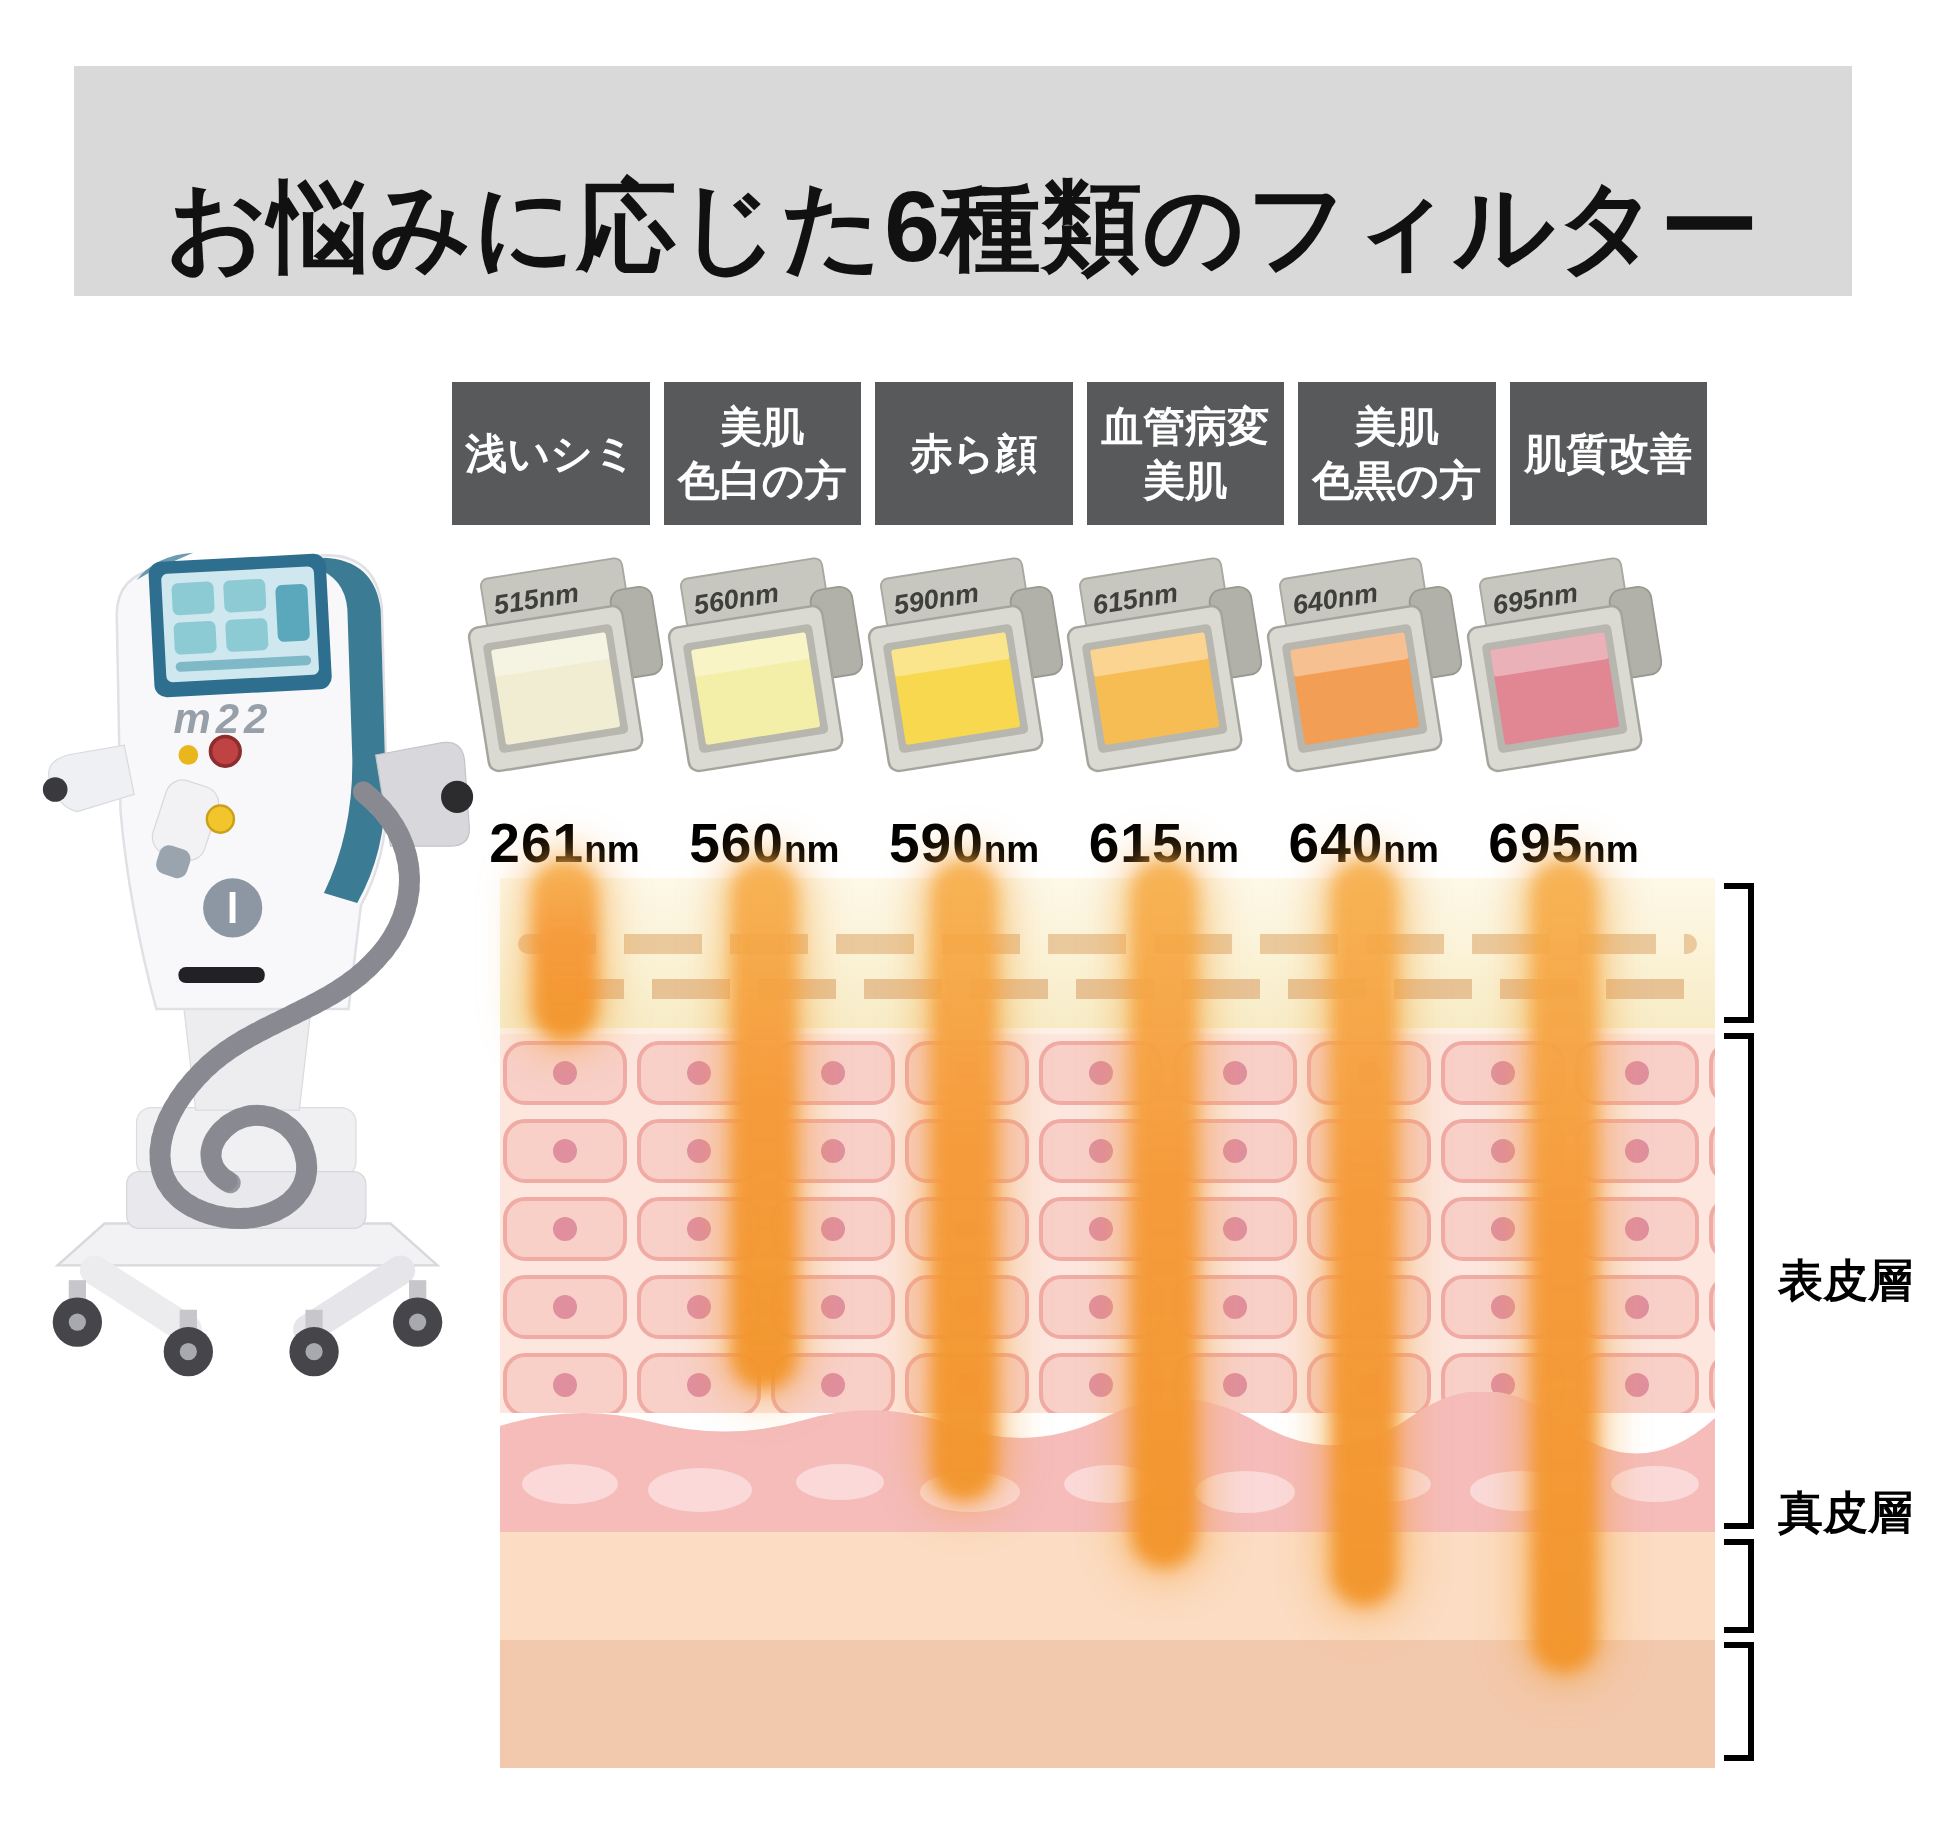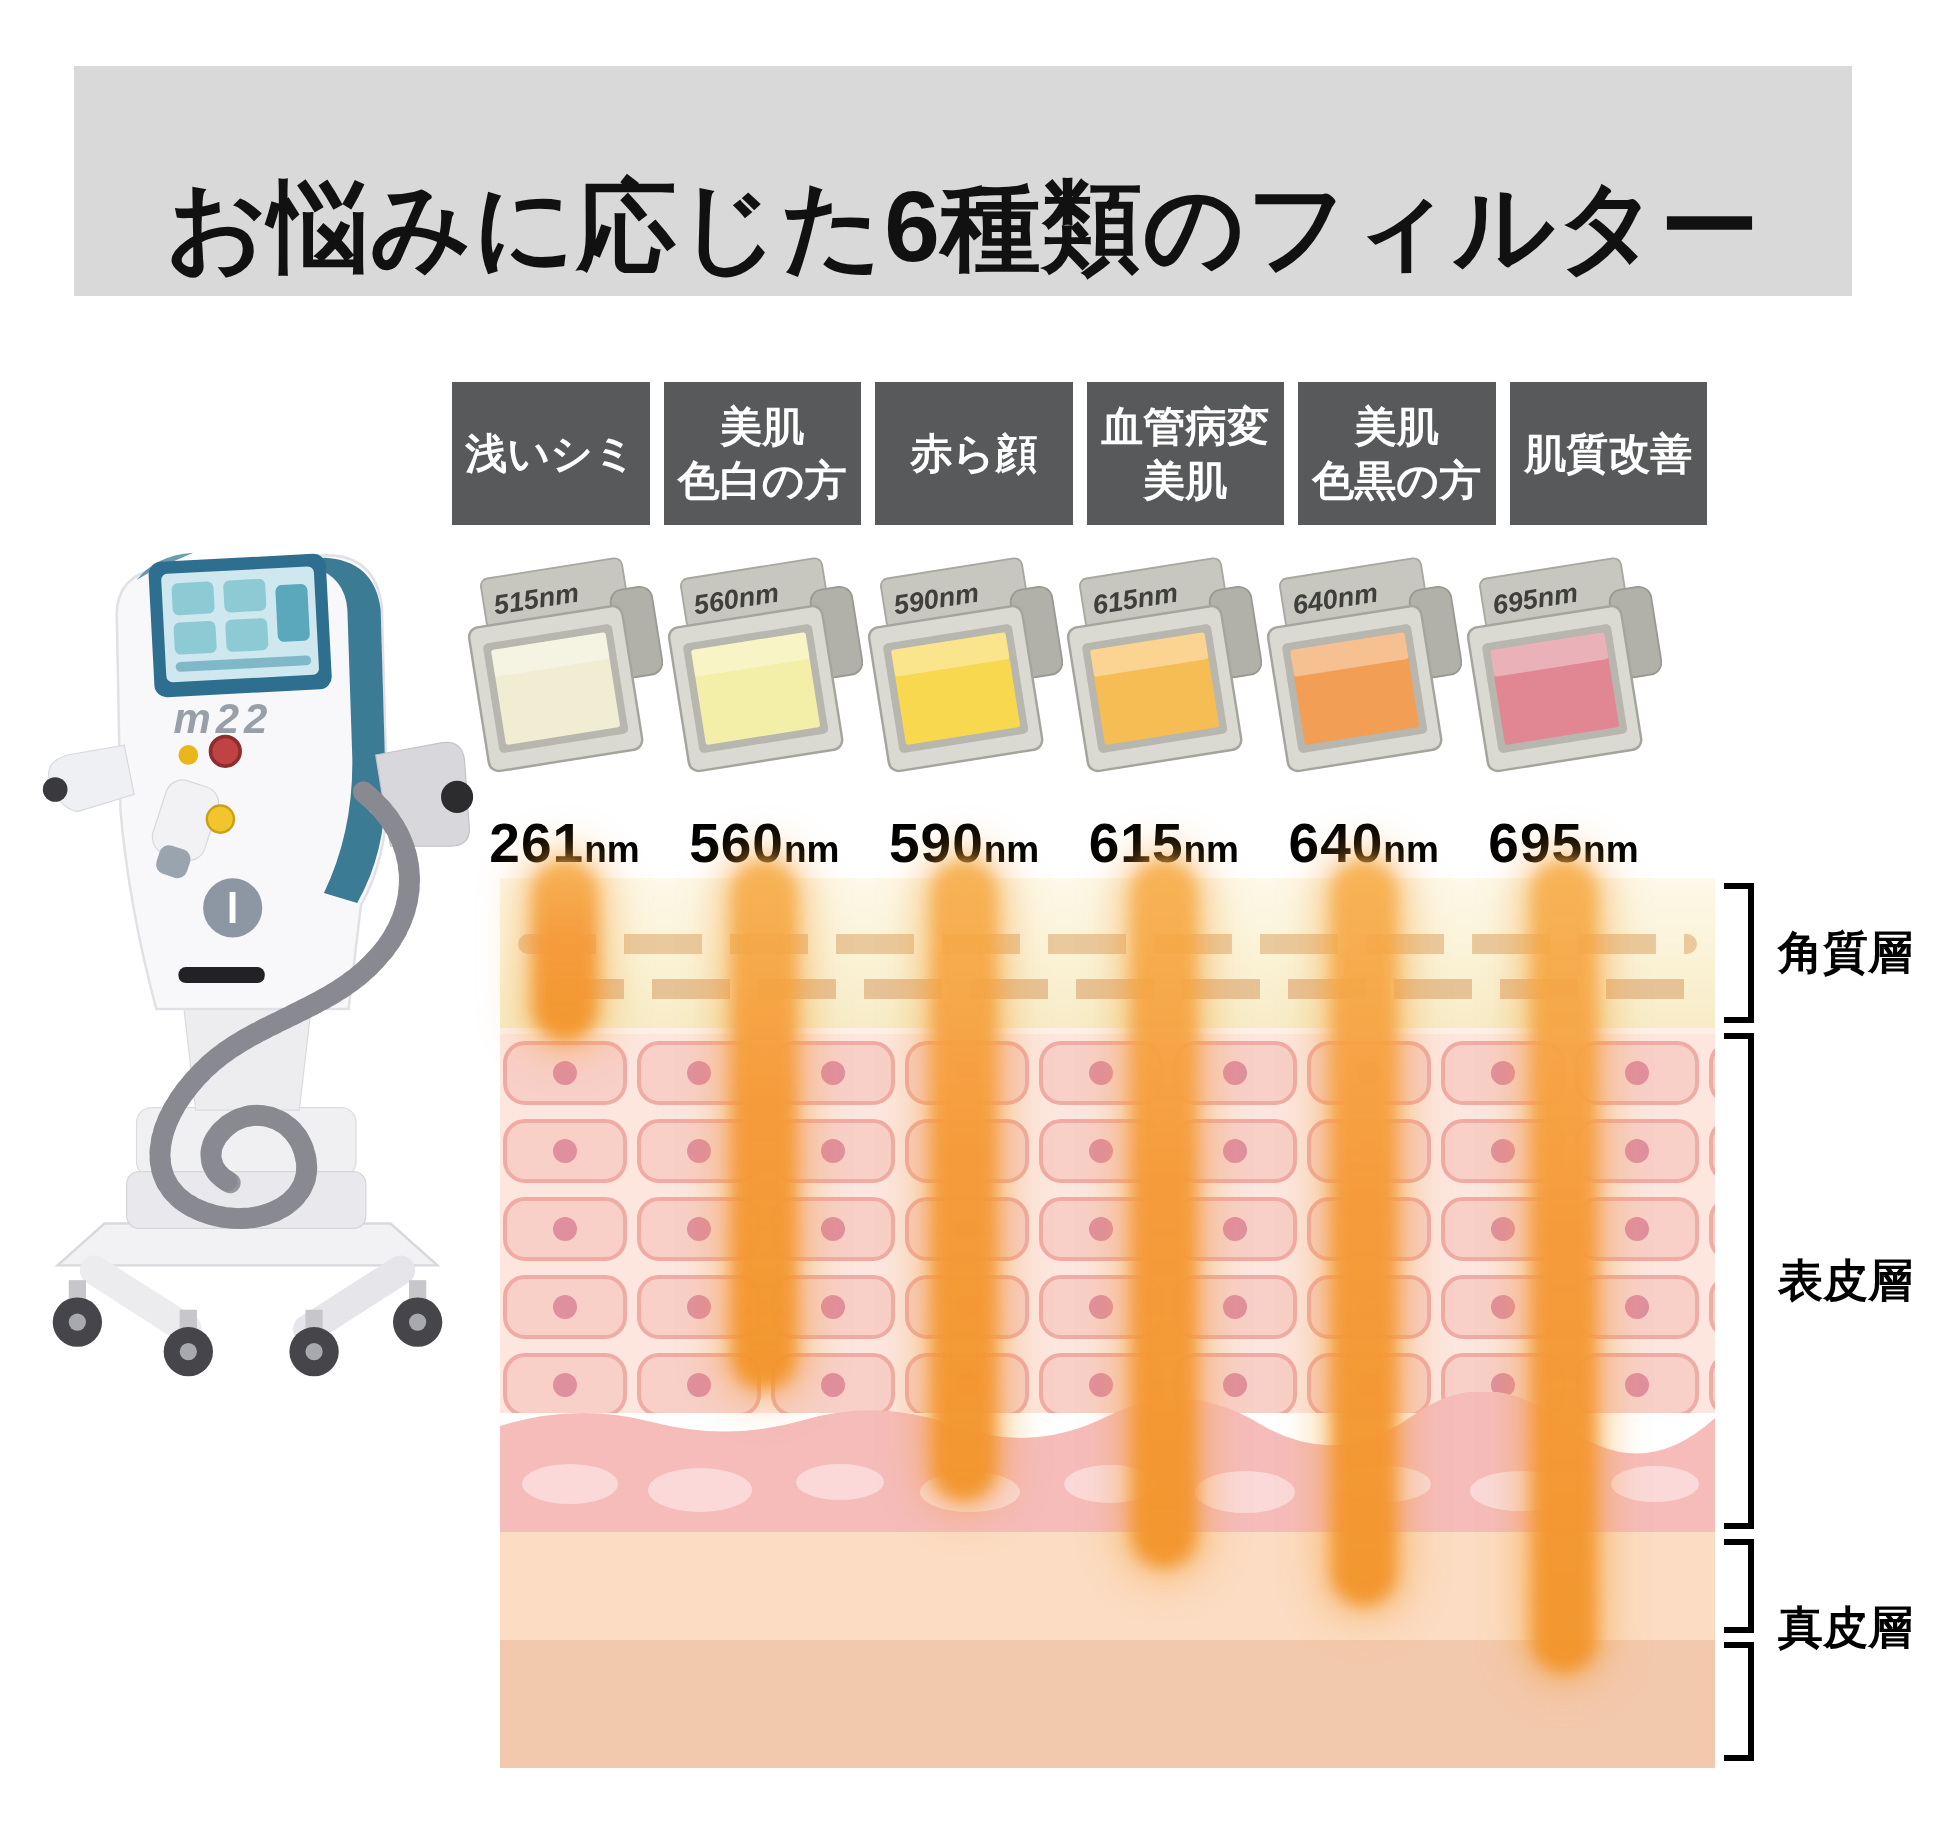--- a/index.html
+++ b/index.html
@@ -314,27 +314,24 @@
         <div class="beam" style="left: 231.3px; height: 530px;"></div>
         <div class="beam" style="left: 431.1px; height: 641px;"></div>
         <div class="beam" style="left: 630.9px; height: 708px;"></div>
         <div class="beam" style="left: 830.7px; height: 746px;"></div>
         <div class="beam" style="left: 1030.5px; height: 813px;"></div>
       </div>
   </div>
 
   <div class="annotations">
       <div class="bracket" style="top: 883px; height: 140px;"></div>
-      <div class="layer-label" style="top: 883px; height: 140px;">
-        <div>角質層</div>
-      </div>
       <div class="bracket" style="top: 1033px; height: 496px;"></div>
       <div class="layer-label" style="top: 1033px; height: 496px; justify-content: center;">
         <div>表皮層</div>
       </div>
       <div class="bracket" style="top: 1539px; height: 94px;"></div>
-      <div class="layer-label" style="top: 1581px; height: 94px;">
+      <div class="layer-label" style="top: 1466px; height: 94px;">
         <div>真皮層</div>
       </div>
       <div class="bracket" style="top: 1642px; height: 119px;"></div>
     </div>
 
 </div>
 
 </body></html>

